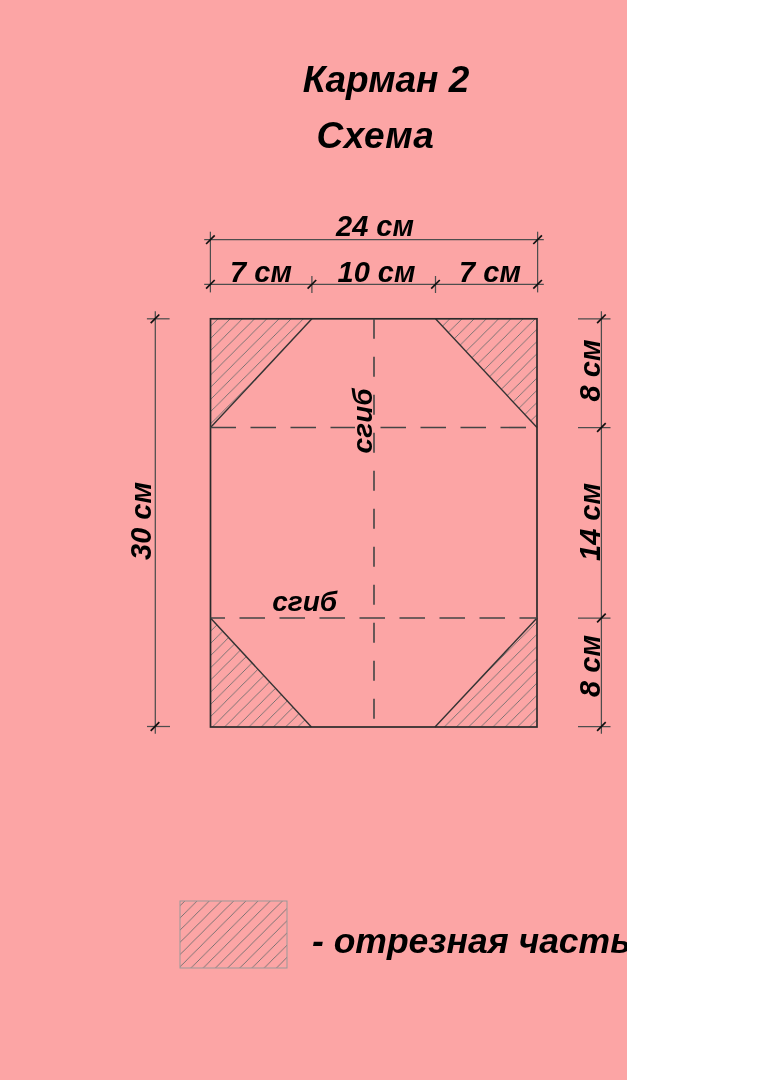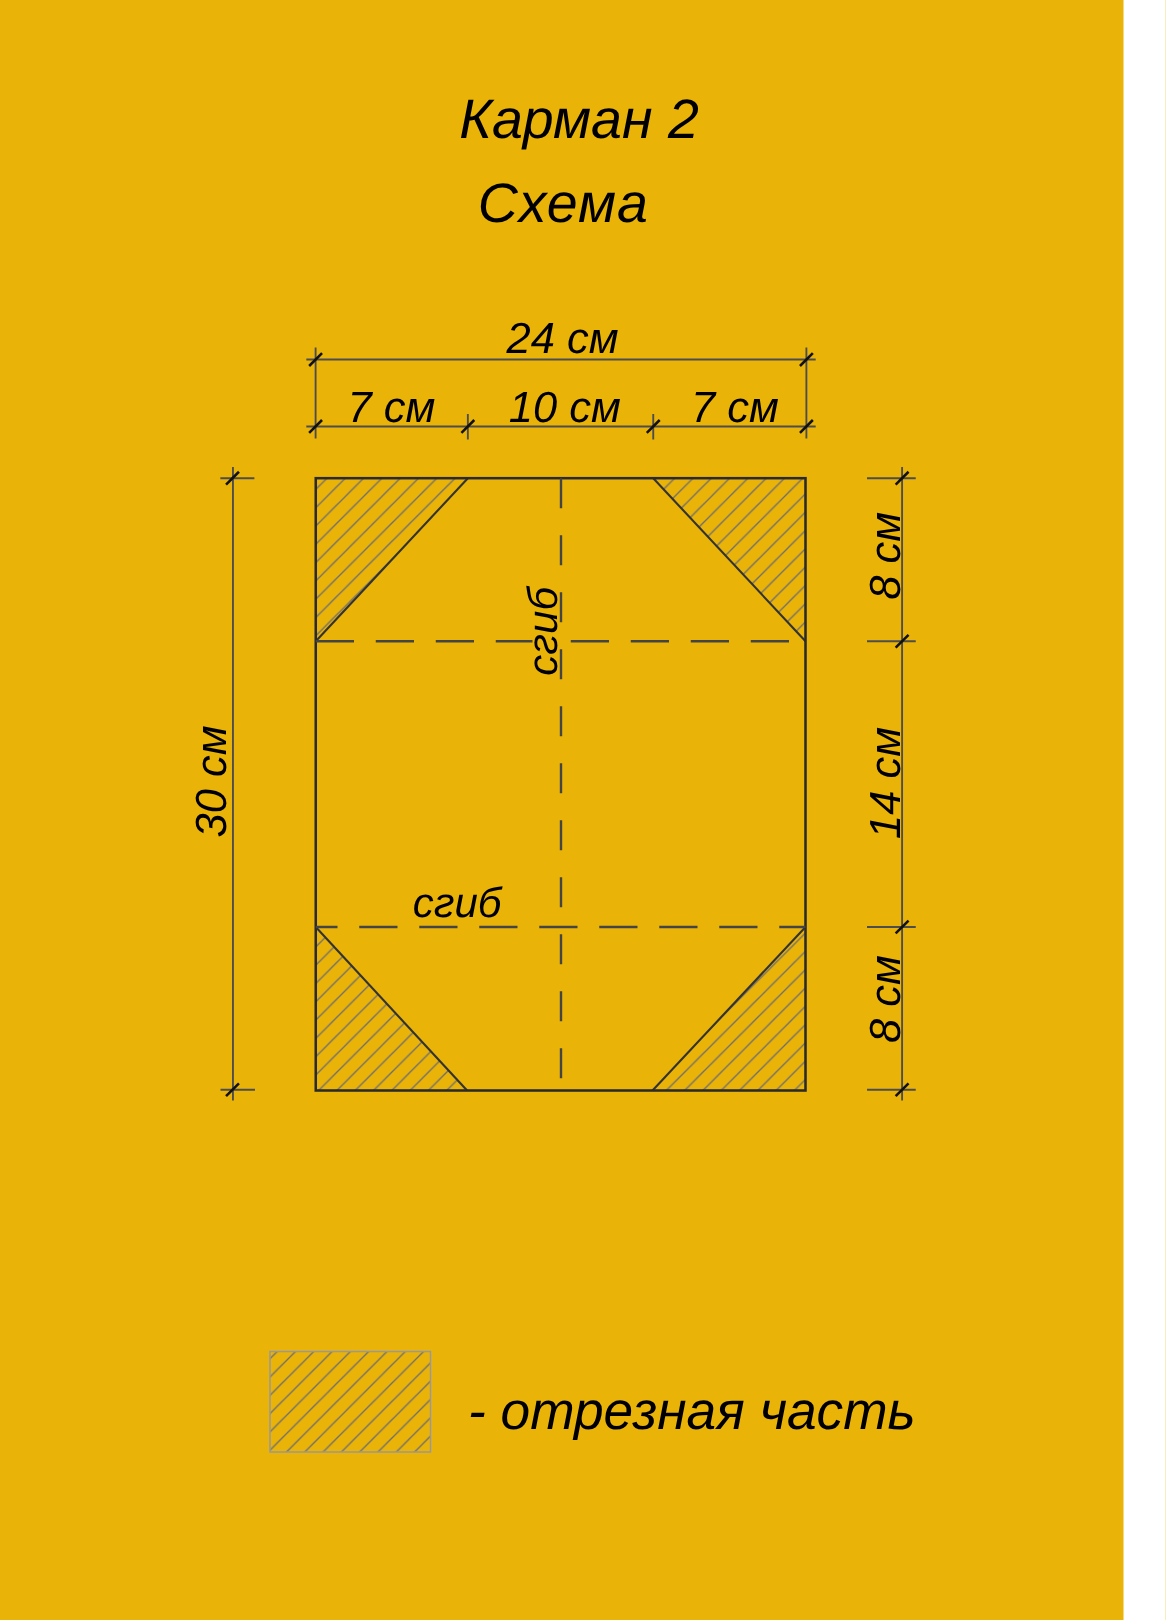--- a/index.html
+++ b/index.html
@@ -1,16 +1,16 @@
 <!DOCTYPE html>
 <html><head>
 <meta charset="utf-8">
 <style>
 html,body{margin:0;padding:0;background:#fff;}
-#page{width:749px;height:1080px;position:relative;background:#eab308;overflow:hidden;}
+#page{width:627px;height:1080px;position:relative;background:#fca5a5;overflow:hidden;font-weight:bold;}
 text{font-family:"Liberation Sans",sans-serif;font-style:italic;fill:#000;}
 </style>
 </head>
 <body>
 <div id="page">
 <svg width="777" height="1080" viewBox="0 0 777 1080" xmlns="http://www.w3.org/2000/svg" style="filter:opacity(1)">
 <defs>
 <pattern id="hatch" patternUnits="userSpaceOnUse" width="12.2" height="12.2">
   <path d="M-3,3 L3,-3 M0,12.2 L12.2,0 M9.2,15.2 L15.2,9.2" stroke="#6e6e6e" stroke-width="0.9" fill="none"></path>
 </pattern>

